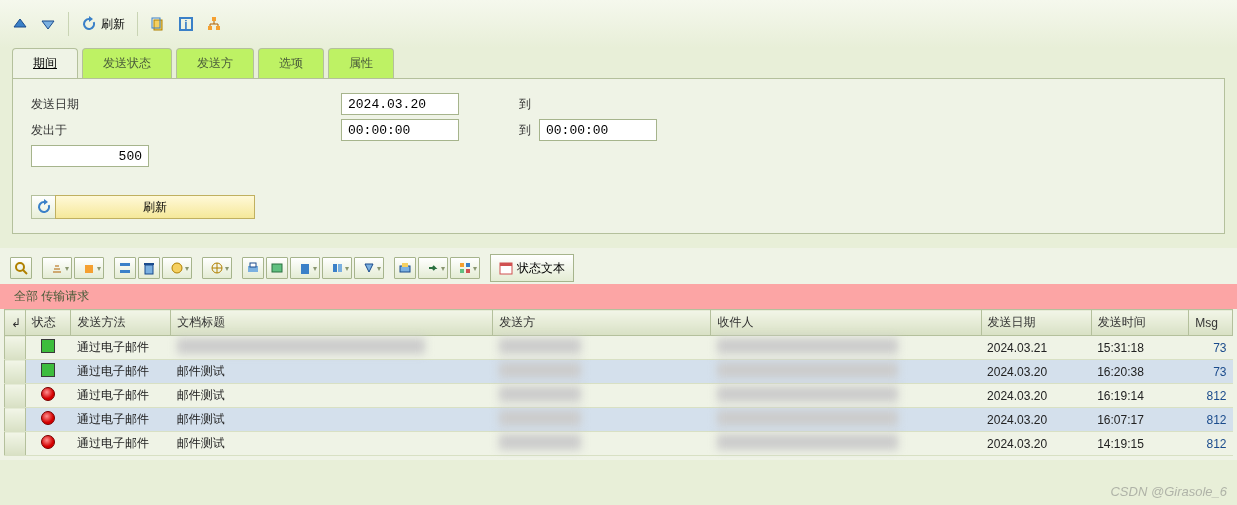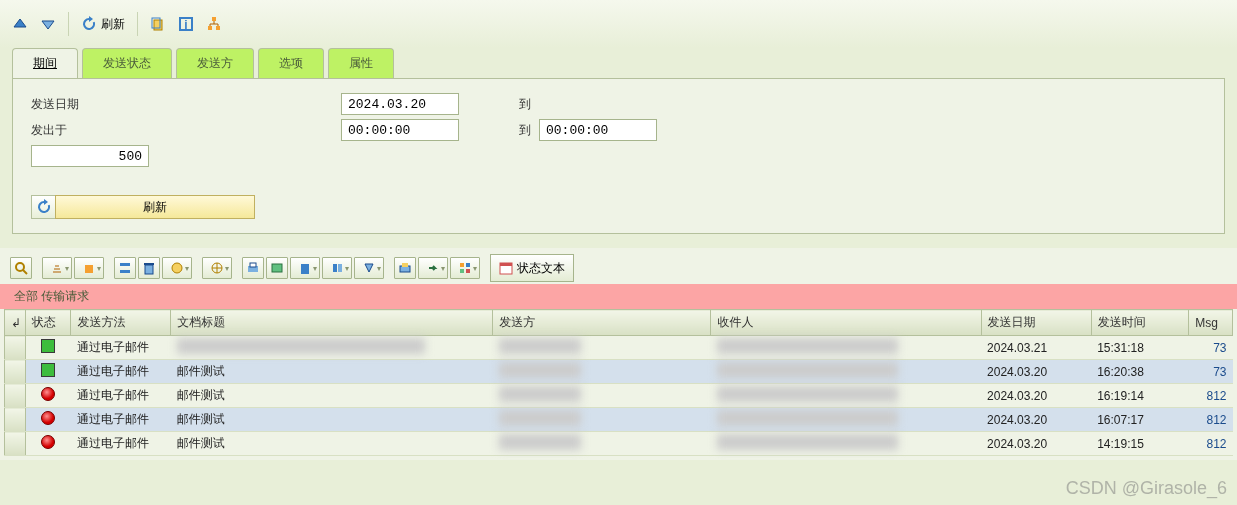--- a/index.html
+++ b/index.html
@@ -50,21 +50,21 @@
 .grid td { border-bottom: 1px solid #d8e0c4; padding: 2px 6px; height: 22px; color: #222; }
 .grid tr.zebra td { background: #d4e0ec; }
 .grid tr td { background: #eff3e6; }
 .row-sel { width: 20px; background: linear-gradient(#f2f6e8,#d8e0c4) !important; border: 1px solid #b4c09c; }
 .status-sq { width: 14px; height: 14px; border: 1px solid #3a3a3a; display: inline-block; }
 .status-green { background: #3dbd3d; }
 .status-red { background: radial-gradient(circle at 40% 35%, #ff9090, #d40000 60%); border-radius: 50%; border: 1px solid #700; }
 .msg-link { color: #1a4b8c; cursor: pointer; text-align: right; display: block; }
 .blur-box { filter: blur(4px); background: #ccc; height: 16px; width: 80%; display: inline-block; }
 
-.watermark { position: absolute; right: 10px; bottom: 6px; color: rgba(120,120,120,.5); font-size: 18px; }
+.watermark { position: absolute; right: 10px; bottom: 6px; color: rgba(120,120,120,.5); font-style: italic; font-size: 13px; }
 
 
 .col-sel{width:20px} .col-status{width:44px} .col-method{width:96px} .col-title{width:310px}
 .col-sender{width:210px} .col-recip{width:260px} .col-date{width:106px} .col-time{width:94px} .col-msg{width:42px}
 </style>
 </head>
 <body>
 
 <div class="top-toolbar">
   <span class="tb-btn">

